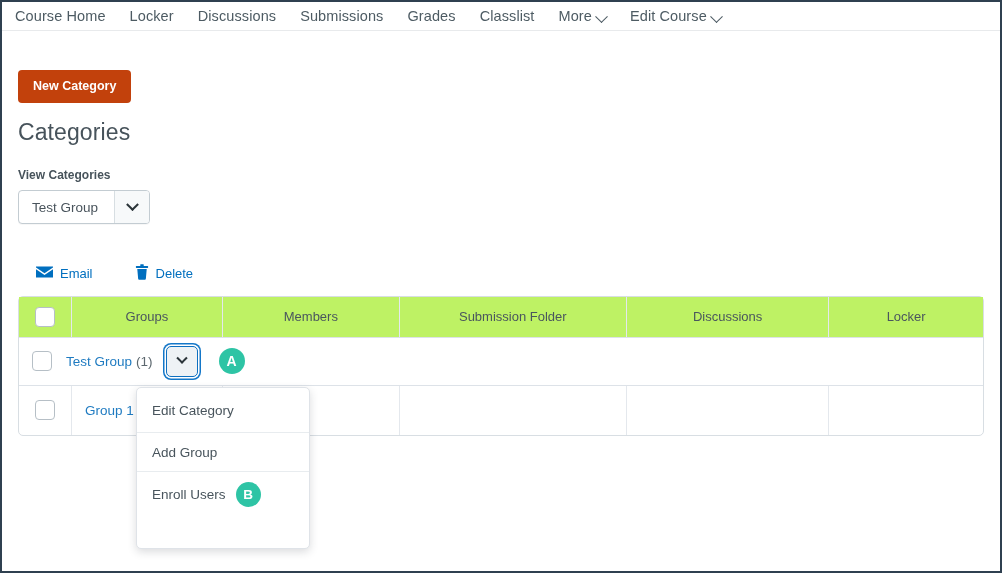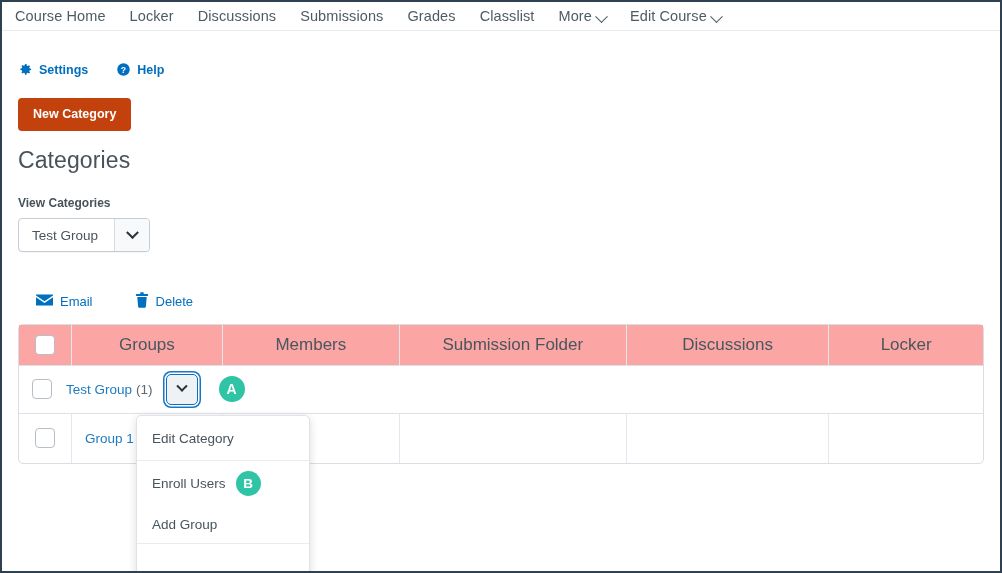--- a/index.html
+++ b/index.html
@@ -147,22 +147,22 @@
   .tablewrap {
     margin-top: 13px;
     border: 1px solid #d8dee3;
     border-radius: 5px;
     background: #ffffff;
     overflow: visible;
     position: relative;
   }
   table.grid { width: 100%; border-collapse: collapse; table-layout: fixed; }
   table.grid th {
-    background: #fca5a5;
-    font-size: 17px;
+    background: #bef264;
+    font-size: 13px;
     font-weight: normal;
     color: #4a565e;
     height: 40px;
     border-bottom: 1px solid #dde2e8;
     border-right: 1px solid #e4e8ed;
     text-align: center;
     padding: 0;
   }
   table.grid th:last-child { border-right: none; }
   th.col-check { width: 51px; border-right: 1px solid #e4e8ed; }
@@ -298,40 +298,20 @@
     <div class="nav-item">
       <span>Edit Course</span>
       <span class="caret"></span>
     </div>
   </div>
 
   <div class="page">
 
     <div class="title-row">
 
-      <div class="tools">
-        <div class="tool-link">
-          <span>
-            <svg width="15" height="15" viewBox="0 0 24 24" fill="#006fbf">
-              <path d="M12 8a4 4 0 1 0 0 8 4 4 0 0 0 0-8zm0 6.2A2.2 2.2 0 1 1 12 9.8a2.2 2.2 0 0 1 0 4.4z"></path>
-              <path d="M21 13.2v-2.4l-2.3-.4a7 7 0 0 0-.7-1.7l1.3-1.9-1.7-1.7-1.9 1.3a7 7 0 0 0-1.7-.7L13.6 3h-2.4l-.4 2.3a7 7 0 0 0-1.7.7L7.2 4.7 5.5 6.4l1.3 1.9a7 7 0 0 0-.7 1.7L3.8 10.4v2.4l2.3.4a7 7 0 0 0 .7 1.7l-1.3 1.9 1.7 1.7 1.9-1.3a7 7 0 0 0 1.7.7l.4 2.3h2.4l.4-2.3a7 7 0 0 0 1.7-.7l1.9 1.3 1.7-1.7-1.3-1.9a7 7 0 0 0 .7-1.7l2.3-.4z"></path>
-            </svg>
-          </span>
-          <span>Settings</span>
-        </div>
-        <div class="tool-link">
-          <span>
-            <svg width="15" height="15" viewBox="0 0 24 24">
-              <circle cx="12" cy="12" r="10" fill="#006fbf"></circle>
-              <text x="12" y="17" font-size="14" font-weight="bold" fill="#ffffff" text-anchor="middle" font-family="Liberation Sans, sans-serif">?</text>
-            </svg>
-          </span>
-          <span>Help</span>
-        </div>
-      </div>
     </div>
 
     <button class="btn-primary">New Category</button>
 
     <h2 class="section-title">Categories</h2>
 
     <div class="field-label">View Categories</div>
 
     <div class="select-wrap">
       <div class="select-value">Test Group</div>
@@ -408,24 +388,24 @@
             <td class="cell cell-center"></td>
             <td class="cell cell-center"></td>
           </tr>
         </tbody>
       </table>
 
       <div class="menu">
         <div class="menu-item">
           <span>Edit Category</span>
         </div>
+        <div class="menu-item">
+          <span>Add Group</span>
+        </div>
         <div class="menu-item last">
           <span>Enroll Users</span>
           <span class="badge badge-inline">B</span>
         </div>
-        <div class="menu-item">
-          <span>Add Group</span>
-        </div>
       </div>
     </div>
 
   </div>
 </div>
 
 </body></html>

